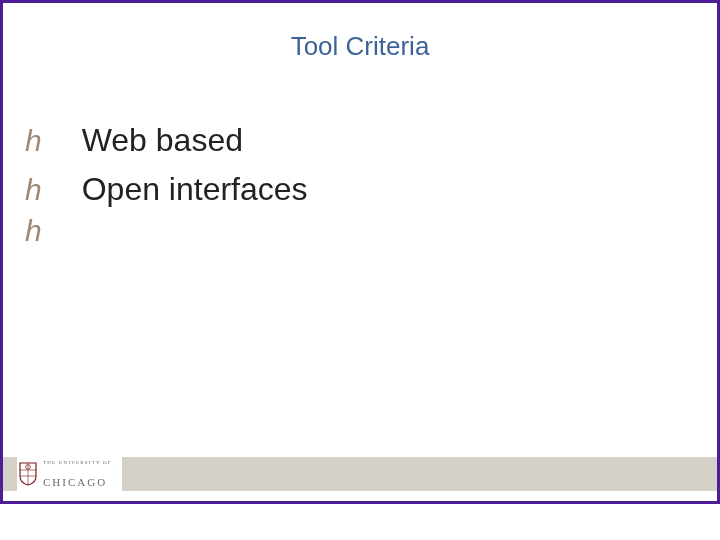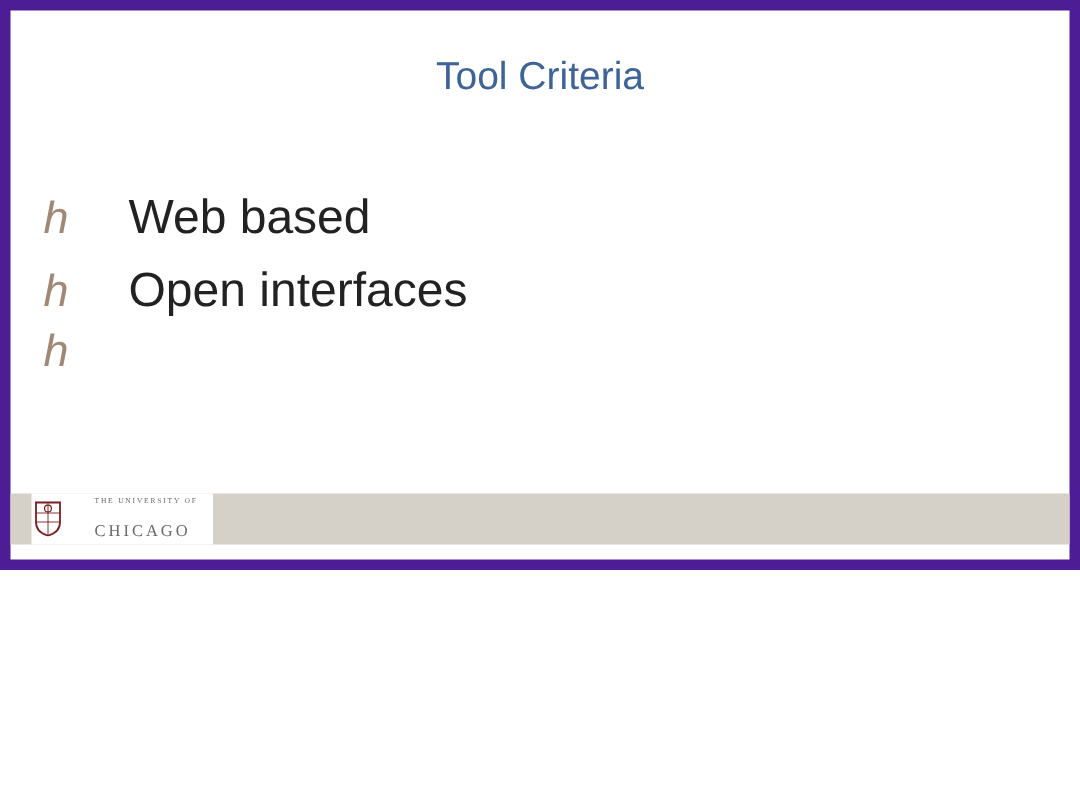--- a/index.html
+++ b/index.html
@@ -1,27 +1,27 @@
 <!DOCTYPE html>
 <html><head>
   <meta charset="utf-8">
   <style>
     * { margin: 0; padding: 0; box-sizing: border-box; }
     body { width: 720px; height: 540px; background: #fff; font-family: Arial, Helvetica, sans-serif; position: relative; }
-    .slide-frame { width: 720px; height: 380px; border: 7px solid #4c1d95; position: relative; }
+    .slide-frame { width: 720px; height: 504px; border: 3px solid #4c1d95; position: relative; }
     .title-band { position: absolute; top: 0; left: 0; right: 0; height: 86px; display: flex; align-items: center; justify-content: center; }
     .title { color: #3e6398; font-size: 26px; font-weight: 400; }
     .body { position: absolute; top: 115px; left: 22px; right: 22px; }
     .bullet { display: flex; align-items: baseline; margin-bottom: 4px; }
     .bullet-glyph { color: #a08874; font-size: 30px; font-style: italic; line-height: 1; margin-right: 2px; letter-spacing: -2px; }
     .bullet-text { color: #222; font-size: 32px; line-height: 1.4; margin-left: 40px; }
     .footer-bar { position: absolute; left: 0; right: 0; bottom: 10px; height: 34px; background: #d6d1c8; }
     .logo-block { position: absolute; bottom: 10px; left: 14px; height: 34px; display: flex; align-items: center; z-index: 2; background: #fff; padding: 0 10px 0 2px; }
     .shield-icon { width: 18px; height: 24px; display: inline-block; }
-    .logo-text { margin-left: 22px; display: flex; flex-direction: column; justify-content: flex-start; line-height: 1; gap: 12px; }
+    .logo-text { margin-left: 6px; display: flex; flex-direction: column; justify-content: flex-start; line-height: 1; gap: 12px; }
     .logo-line1 { font-size: 5px; letter-spacing: 1.2px; color: #6a6a6a; font-family: Georgia, serif; }
     .logo-line2 { font-size: 11px; letter-spacing: 2px; color: #6a6a6a; font-family: Georgia, serif; }
   </style>
 </head>
 <body>
 
 <div class="slide-frame">
   <div class="title-band">
     <div class="title">Tool Criteria</div>
   </div>

